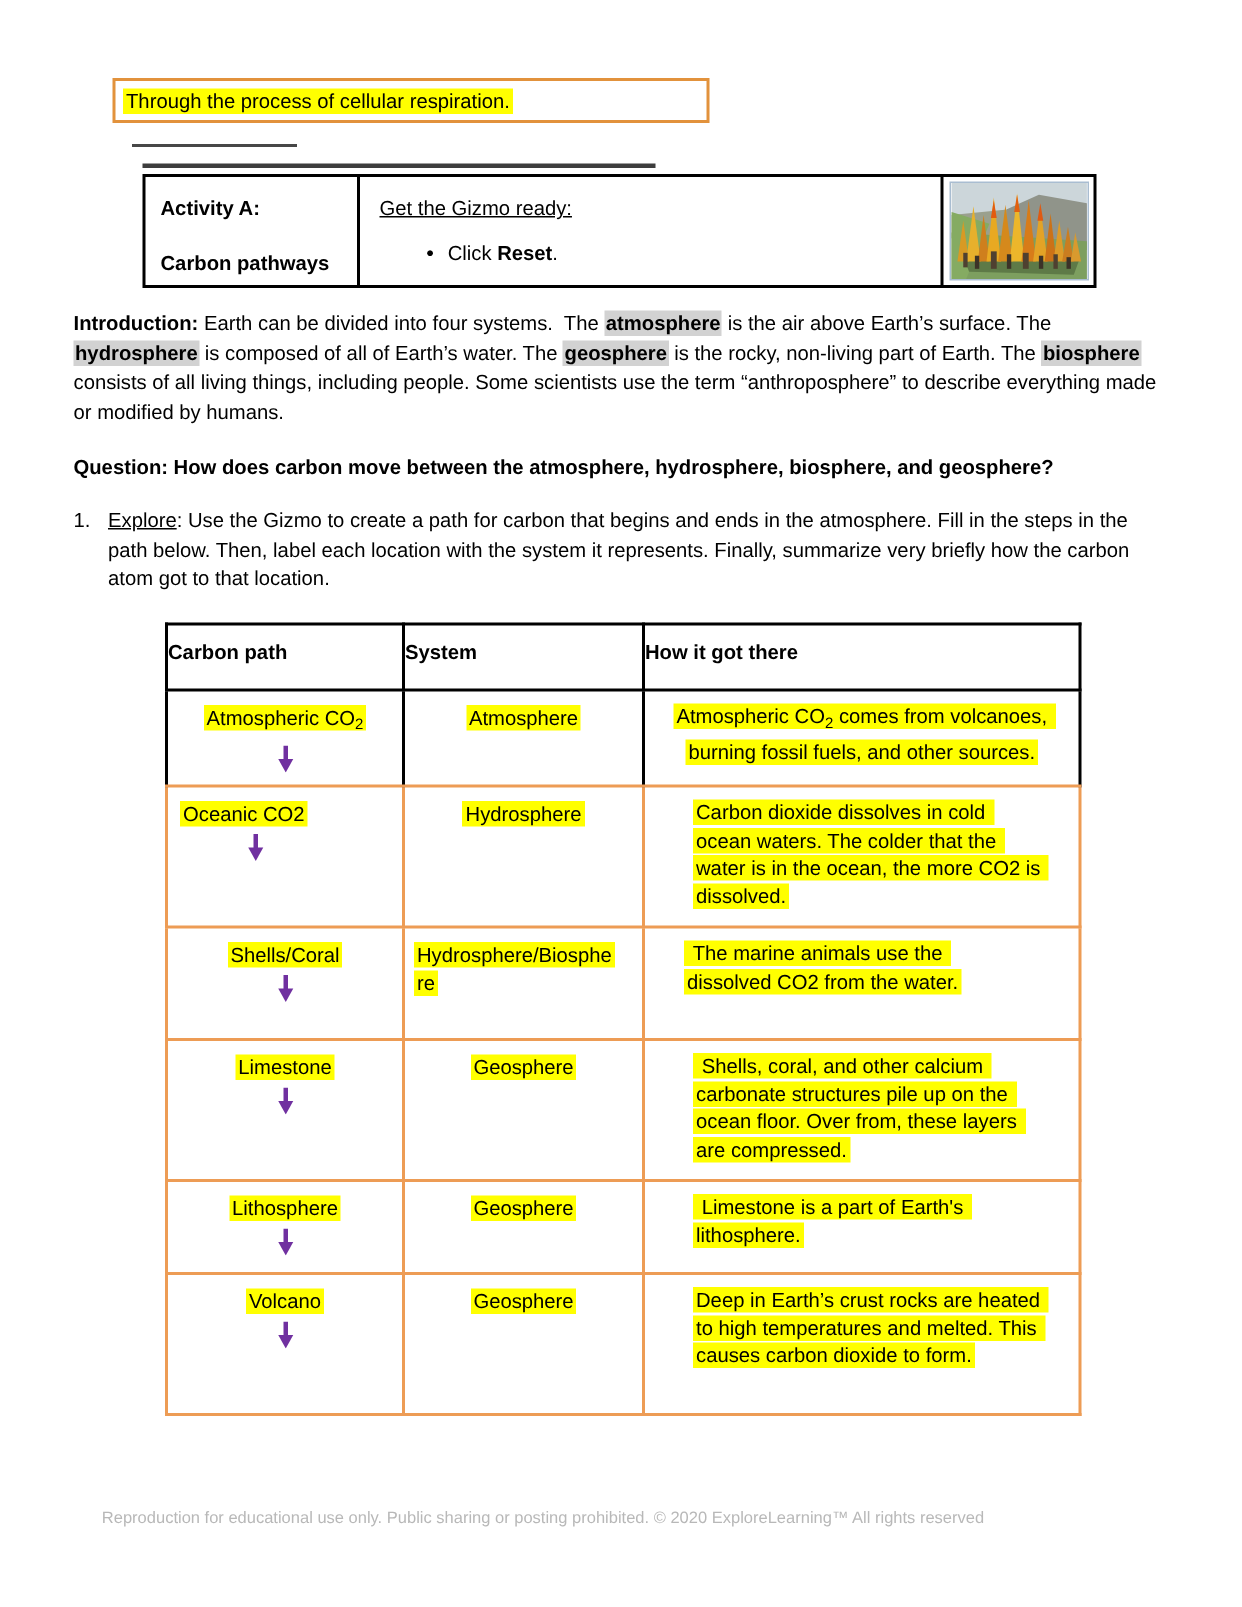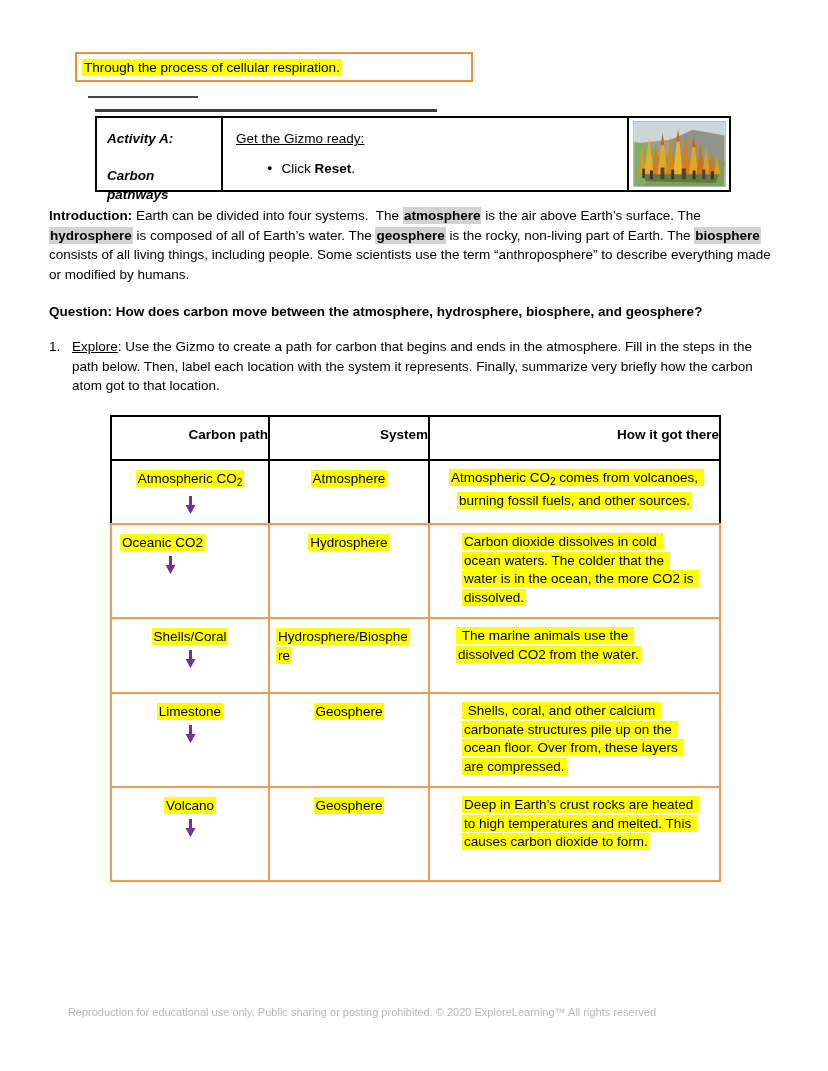--- a/index.html
+++ b/index.html
@@ -40,21 +40,21 @@
   }
   
   .blank-short { position:absolute; left:88px; top:96px; width:110px; height:2px; background:#474747; }
   .blank-long  { position:absolute; left:95px; top:109px; width:342px; height:3px; background:#3d3d3d; }
 
   
   .activity {
     position:absolute; left:95px; top:116px; width:636px; height:76px;
     border:2px solid #000; display:flex;
   }
-  .act-c1 { width:126px; border-right:2px solid #000; padding:11px 8px 0 10px; line-height:19px;font-style:italic; }
+  .act-c1 { width:143px; border-right:2px solid #000; padding:11px 8px 0 10px; line-height:19px; }
   .act-c1 .act2 { margin-top:18px; }
   .act-c2 { flex:1; border-right:2px solid #000; padding:11px 0 0 13px; line-height:19px; }
   .bullet-line { margin-top:11px; padding-left:31px; }
   .bullet-glyph { font-size:9px; vertical-align:2px; margin-right:9px; }
   .act-c3 { width:100px; padding:3px; display:flex; align-items:center; justify-content:center; }
   .fire-img { border:1px solid #a9bdd1; display:block; }
 
   
   .intro    { position:absolute; left:49px; top:206px;  width:736px; line-height:19.5px; }
   .question { position:absolute; left:49px; top:302px;  width:770px; line-height:19.5px; }
@@ -62,21 +62,21 @@
   .explore .num { width:23px; flex:none; }
   .explore-text { width:700px; }
 
   
   .ptable {
     position:absolute; left:110px; top:415px;
     border-collapse:collapse; table-layout:fixed; width:609px;
     font-size:13.5px; line-height:18.5px;
   }
   .ptable col.w1 { width:158px; } .ptable col.w2 { width:160px; } .ptable col.w3 { width:291px; }
-  .ptable th { border:2px solid #000; height:44px; font-weight:bold; text-align:right; vertical-align:top; padding-top:9px; }
+  .ptable th { border:2px solid #000; height:44px; font-weight:bold; text-align:left; vertical-align:top; padding-top:9px; }
   .ptable td { vertical-align:top; }
   .r1 td { border:2px solid #000; border-bottom:2px solid var(--table-border-orange); height:64px; }
   .r2 td, .r3 td, .r4 td, .r5 td, .r6 td { border:2px solid var(--table-border-orange); }
   .r2 td { height:94px; } .r3 td { height:75px; } .r4 td { height:94px; }
   .r5 td { height:62px; } .r6 td { height:94px;border-radius:28px; }
   .c1 { text-align:center; padding-top:9px; }
   .r2 .c1 { text-align:left; padding-left:8px; }
   .c2 { text-align:center; padding-top:9px; }
   .r3 .c2 { text-align:left; padding-left:6px; padding-right:14px; }
   .c3 { padding-top:8px; }
@@ -223,20 +223,33 @@
                 <rect x="5" y="0" width="3" height="10"></rect>
                 <polygon points="1.5,9 11.5,9 6.5,18"></polygon>
               </svg></div>
       </td>
       <td class="c2"><span class="hl" data-bind="path_table.rows.3.system">Geosphere</span></td>
       <td class="c3">
             <div class="how"><span class="hl" data-bind-rich="path_table.rows.3.how"><span> Shells, coral, and other calcium carbonate structures pile up on the ocean floor. Over from, these layers are compressed.</span></span></div>
           </td>
     </tr>
 
+    <tr class="r5">
+      <td class="c1">
+        <span class="hl" data-bind-rich="path_table.rows.4.path"><span>Lithosphere</span></span>
+        <div class="arrow"><svg width="13" height="18" viewBox="0 0 13 18" fill="currentColor">
+                <rect x="5" y="0" width="3" height="10"></rect>
+                <polygon points="1.5,9 11.5,9 6.5,18"></polygon>
+              </svg></div>
+      </td>
+      <td class="c2"><span class="hl" data-bind="path_table.rows.4.system">Geosphere</span></td>
+      <td class="c3">
+            <div class="how"><span class="hl" data-bind-rich="path_table.rows.4.how"><span> Limestone is a part of Earth's lithosphere.</span></span></div>
+          </td>
+    </tr>
 
     <tr class="r6">
       <td class="c1">
         <span class="hl" data-bind-rich="path_table.rows.5.path"><span>Volcano</span></span>
         <div class="arrow"><svg width="13" height="18" viewBox="0 0 13 18" fill="currentColor">
                 <rect x="5" y="0" width="3" height="10"></rect>
                 <polygon points="1.5,9 11.5,9 6.5,18"></polygon>
               </svg></div>
       </td>
       <td class="c2"><span class="hl" data-bind="path_table.rows.5.system">Geosphere</span></td>

